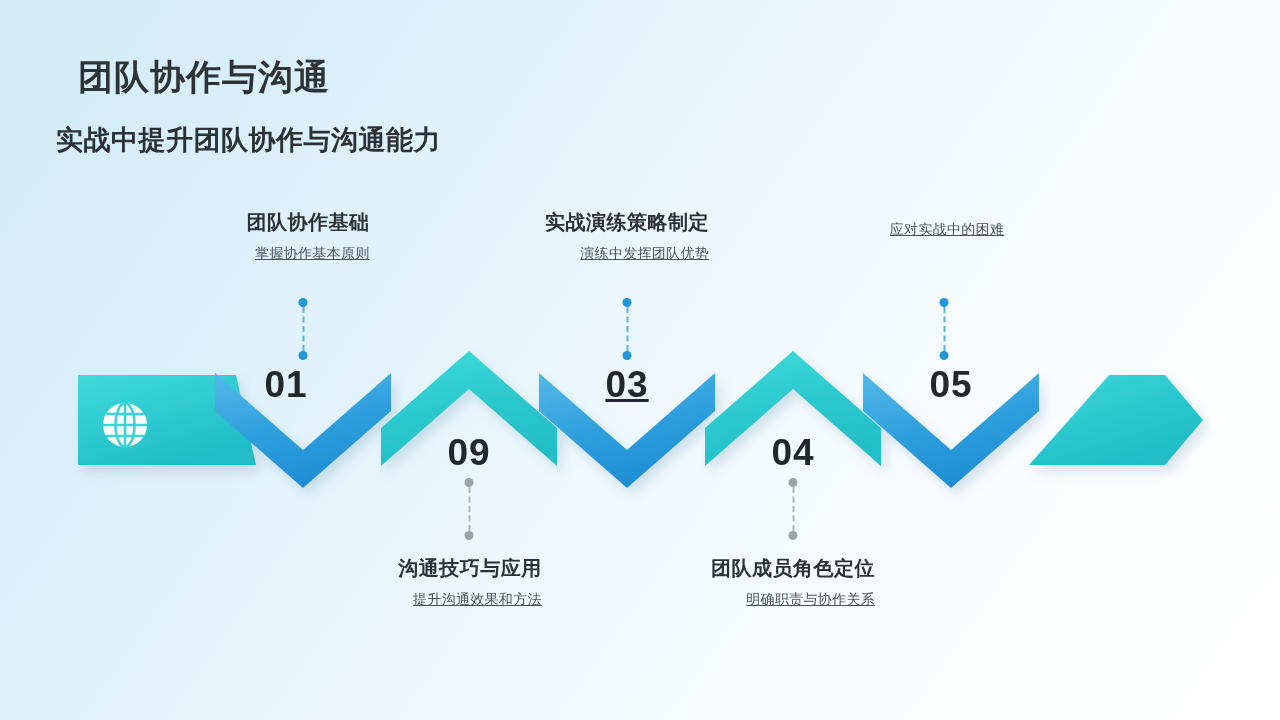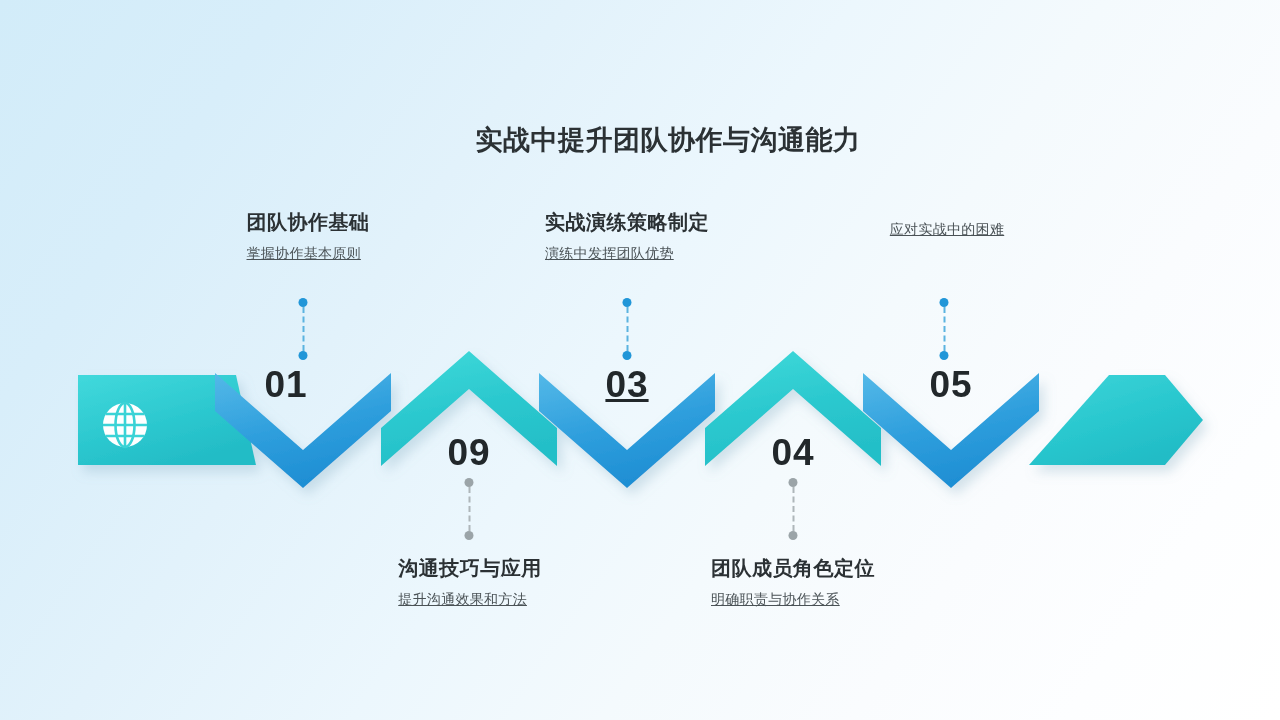--- a/index.html
+++ b/index.html
@@ -37,21 +37,21 @@
     font-weight: bold;
     color: #2e3436;
     letter-spacing: 1px;
     white-space: nowrap;
   }
   .slide-subtitle {
     position: absolute;
     left: 0;
     right: 0;
     top: 122px;
-    text-align: center;
+    text-align: left;
     font-size: 27px;
     font-weight: bold;
     color: #2b3134;
     letter-spacing: 0.5px;
     white-space: nowrap;
     padding-left: 56px;
     box-sizing: border-box;
   }
 
   
@@ -72,21 +72,21 @@
     color: #22282b;
     letter-spacing: 1px;
     transform: translateX(-50%);
     white-space: nowrap;
   }
 
   
   .step-text {
     position: absolute;
     transform: translateX(-50%);
-    text-align: left;
+    text-align: right;
     white-space: nowrap;
   }
   .step-head {
     font-size: 20px;
     font-weight: bold;
     color: #2b3134;
     letter-spacing: 0.5px;
     line-height: 1.2;
   }
   .step-sub {
@@ -122,20 +122,21 @@
   .connector.up .dot { background: #2196d8; }
   .connector.up .dash { border-left-color: #5bb3e0; }
   .connector.down .dot { background: #9ba4a8; }
   .connector.down .dash { border-left-color: #aeb6ba; }
 </style>
 </head>
 <body>
 
 <div id="slide">
 
+  <div class="slide-title">团队协作与沟通</div>
 
   <div class="slide-subtitle">实战中提升团队协作与沟通能力</div>
 
   <svg id="band" viewBox="0 0 1280 720" xmlns="http://www.w3.org/2000/svg">
     <defs>
       <linearGradient id="gBlue" x1="0" y1="0" x2="0.35" y2="1">
         <stop offset="0%" stop-color="#54b9e8"></stop>
         <stop offset="55%" stop-color="#2f9fdd"></stop>
         <stop offset="100%" stop-color="#1f8fd4"></stop>
       </linearGradient>

